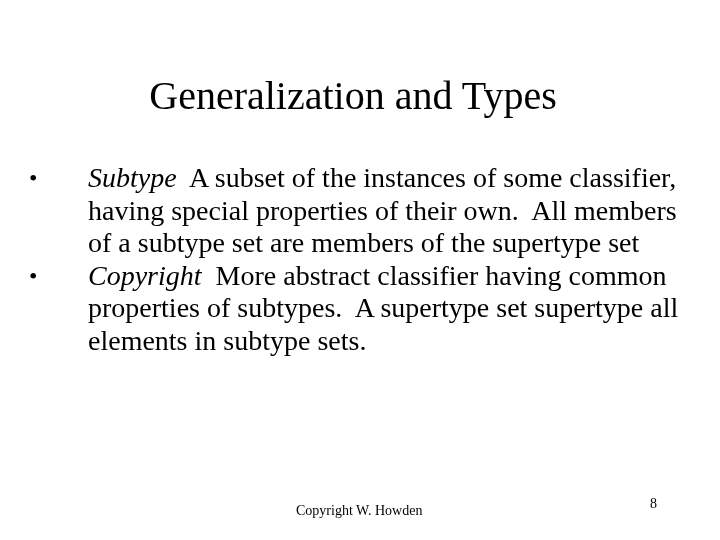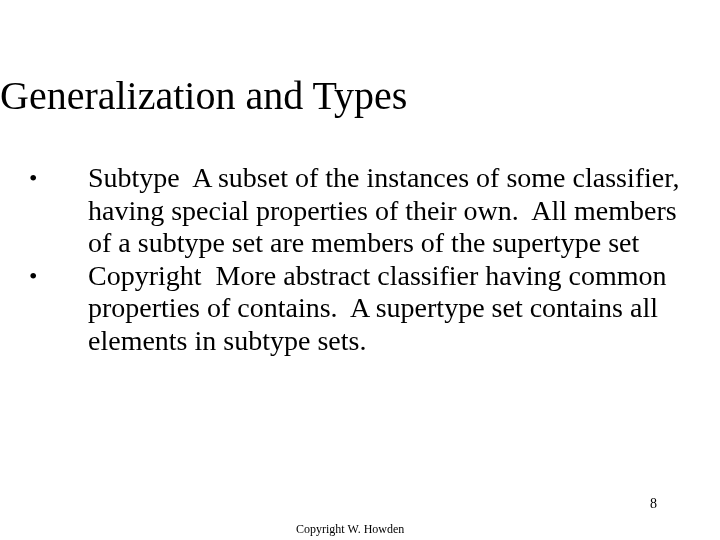--- a/index.html
+++ b/index.html
@@ -13,21 +13,21 @@
       position: relative;
       overflow: hidden;
       font-family: "Liberation Serif", "DejaVu Serif", serif;
       color: #000000;
     }
     .slide-title {
       position: absolute;
       left: 0;
       top: 70px;
       width: 706px;
-      text-align: left;
+      text-align: center;
       font-size: 40px;
       line-height: 52px;
       font-weight: normal;
       margin: 0;
     }
     .bullet-list {
       position: absolute;
       left: 29px;
       top: 162px;
       width: 660px;
@@ -46,26 +46,27 @@
       margin-top: 0;
     }
     .bullet-glyph {
       position: absolute;
       left: 0;
       top: 0;
       font-size: 24px;
       line-height: 32.5px;
     }
     .term {
+      font-style: italic;
     }
     .footer-copyright {
       position: absolute;
       left: 296px;
-      top: 520px;
-      font-size: 12px;
+      top: 502px;
+      font-size: 14px;
       line-height: 18px;
     }
     .footer-page {
       position: absolute;
       left: 650px;
       top: 495px;
       font-size: 14px;
       line-height: 18px;
     }
   </style>
@@ -74,18 +75,18 @@
 
 <h1 class="slide-title">Generalization and Types</h1>
 
 <ul class="bullet-list">
   <li class="bullet-item">
     <span class="bullet-glyph">•</span>
     <span class="term">Subtype</span><span style="white-space: pre-wrap;">  A subset of the instances of some classifier, having special properties of their own.  All members of a subtype set are members of the supertype set</span>
   </li>
   <li class="bullet-item">
     <span class="bullet-glyph">•</span>
-    <span class="term">Copyright</span><span style="white-space: pre-wrap;">  More abstract classifier having common properties of contains.  A supertype set contains all elements in subtype sets.</span>
+    <span class="term">Copyright</span><span style="white-space: pre-wrap;">  More abstract classifier having common properties of subtypes.  A supertype set supertype all elements in subtype sets.</span>
   </li>
 </ul>
 
 <div class="footer-copyright">Copyright W. Howden</div>
 <div class="footer-page">8</div>
 
 </body></html>

